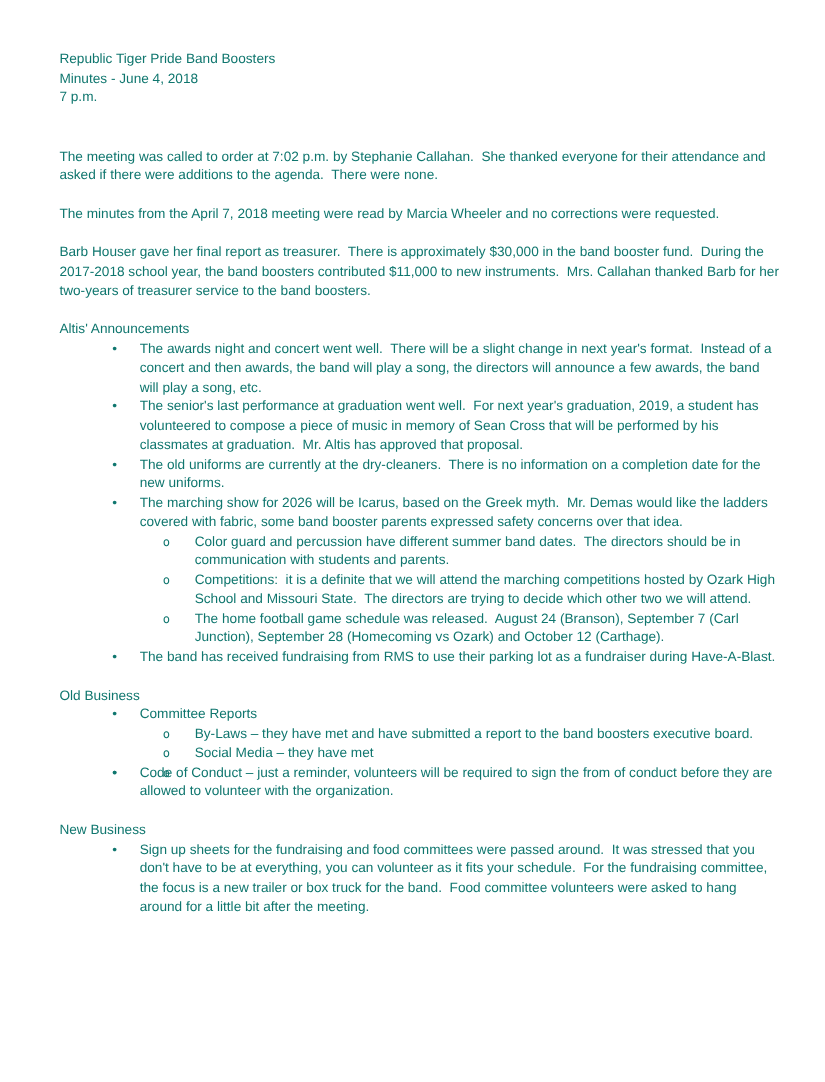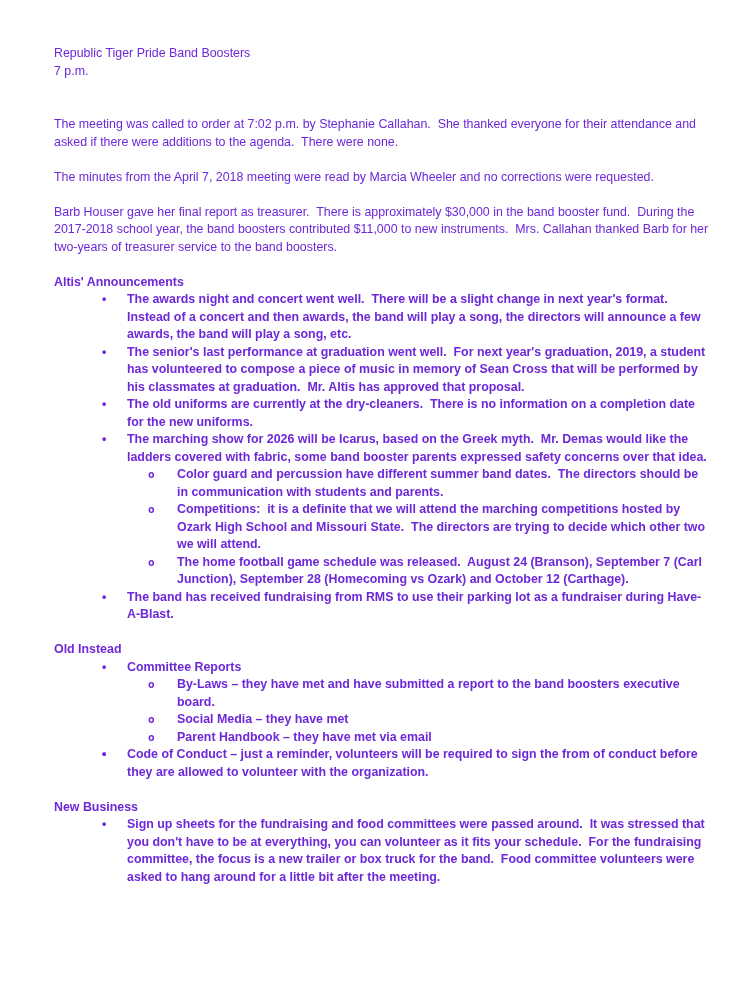--- a/index.html
+++ b/index.html
@@ -6,33 +6,33 @@
     margin: 0;
     padding: 0;
     background: #ffffff;
   }
   .page {
     position: relative;
     width: 750px;
     min-height: 984px;
     box-sizing: border-box;
     background: #ffffff;
-    color: #6d28d9;
+    color: #0f766e;
     font-family: "Liberation Sans", "DejaVu Sans", sans-serif;
     font-size: 12.4px;
     line-height: 17.5px;
     padding: 45px 40px 20px 54px;
   }
   .doc-header { margin: 0 0 36px 0; }
   .hline { white-space: pre-wrap; }
   .para {
     margin: 0 0 17.5px 0;
     white-space: pre-wrap;
   }
-  section { margin: 0 0 17.5px 0; font-weight: bold; }
+  section { margin: 0 0 17.5px 0; }
   .sec-title { margin: 0; white-space: pre-wrap; }
   ul.l1, ul.l2 {
     list-style: none;
     margin: 0;
     padding: 0;
   }
   ul.l1 > li {
     position: relative;
     padding-left: 73px;
   }
@@ -54,20 +54,21 @@
   }
   .li-text { white-space: pre-wrap; }
 </style>
 </head>
 <body>
 
 <div class="page">
 
   <div class="doc-header">
     <div class="hline">Republic Tiger Pride Band Boosters</div>
+    <div class="hline">Minutes - June 4, 2018</div>
     <div class="hline">7 p.m.</div>
   </div>
 
   <p class="para">The meeting was called to order at 7:02 p.m. by Stephanie Callahan.  She thanked everyone for their attendance and asked if there were additions to the agenda.  There were none.</p>
 
   <p class="para">The minutes from the April 7, 2018 meeting were read by Marcia Wheeler and no corrections were requested.</p>
 
   <p class="para">Barb Houser gave her final report as treasurer.  There is approximately $30,000 in the band booster fund.  During the 2017-2018 school year, the band boosters contributed $11,000 to new instruments.  Mrs. Callahan thanked Barb for her two-years of treasurer service to the band boosters.</p>
 
   <section>
@@ -79,26 +80,26 @@
         <li><span class="marker">•</span><span class="li-text">The marching show for 2026 will be Icarus, based on the Greek myth.  Mr. Demas would like the ladders covered with fabric, some band booster parents expressed safety concerns over that idea.</span><ul class="l2">
             <li><span class="marker">o</span><span class="li-text">Color guard and percussion have different summer band dates.  The directors should be in communication with students and parents.</span></li>
             <li><span class="marker">o</span><span class="li-text">Competitions:  it is a definite that we will attend the marching competitions hosted by Ozark High School and Missouri State.  The directors are trying to decide which other two we will attend.</span></li>
             <li><span class="marker">o</span><span class="li-text">The home football game schedule was released.  August 24 (Branson), September 7 (Carl Junction), September 28 (Homecoming vs Ozark) and October 12 (Carthage).</span></li>
           </ul></li>
         <li><span class="marker">•</span><span class="li-text">The band has received fundraising from RMS to use their parking lot as a fundraiser during Have-A-Blast.</span></li>
       </ul>
   </section>
 
   <section>
-    <div class="sec-title">Old Instead</div>
+    <div class="sec-title">Old Business</div>
     <ul class="l1">
         <li><span class="marker">•</span><span class="li-text">Committee Reports</span><ul class="l2">
             <li><span class="marker">o</span><span class="li-text">By-Laws – they have met and have submitted a report to the band boosters executive board.</span></li>
             <li><span class="marker">o</span><span class="li-text">Social Media – they have met</span></li>
-            <li><span class="marker">o</span><span class="li-text">Parent Handbook – they have met via email</span></li>
+            <li><span class="marker">o</span></li>
           </ul></li>
         <li><span class="marker">•</span></li>
         <li><span class="marker">•</span><span class="li-text">Code of Conduct – just a reminder, volunteers will be required to sign the from of conduct before they are allowed to volunteer with the organization.</span></li>
       </ul>
   </section>
 
   <section>
     <div class="sec-title">New Business</div>
     <ul class="l1">
         <li><span class="marker">•</span><span class="li-text">Sign up sheets for the fundraising and food committees were passed around.  It was stressed that you don't have to be at everything, you can volunteer as it fits your schedule.  For the fundraising committee, the focus is a new trailer or box truck for the band.  Food committee volunteers were asked to hang around for a little bit after the meeting.</span></li>

